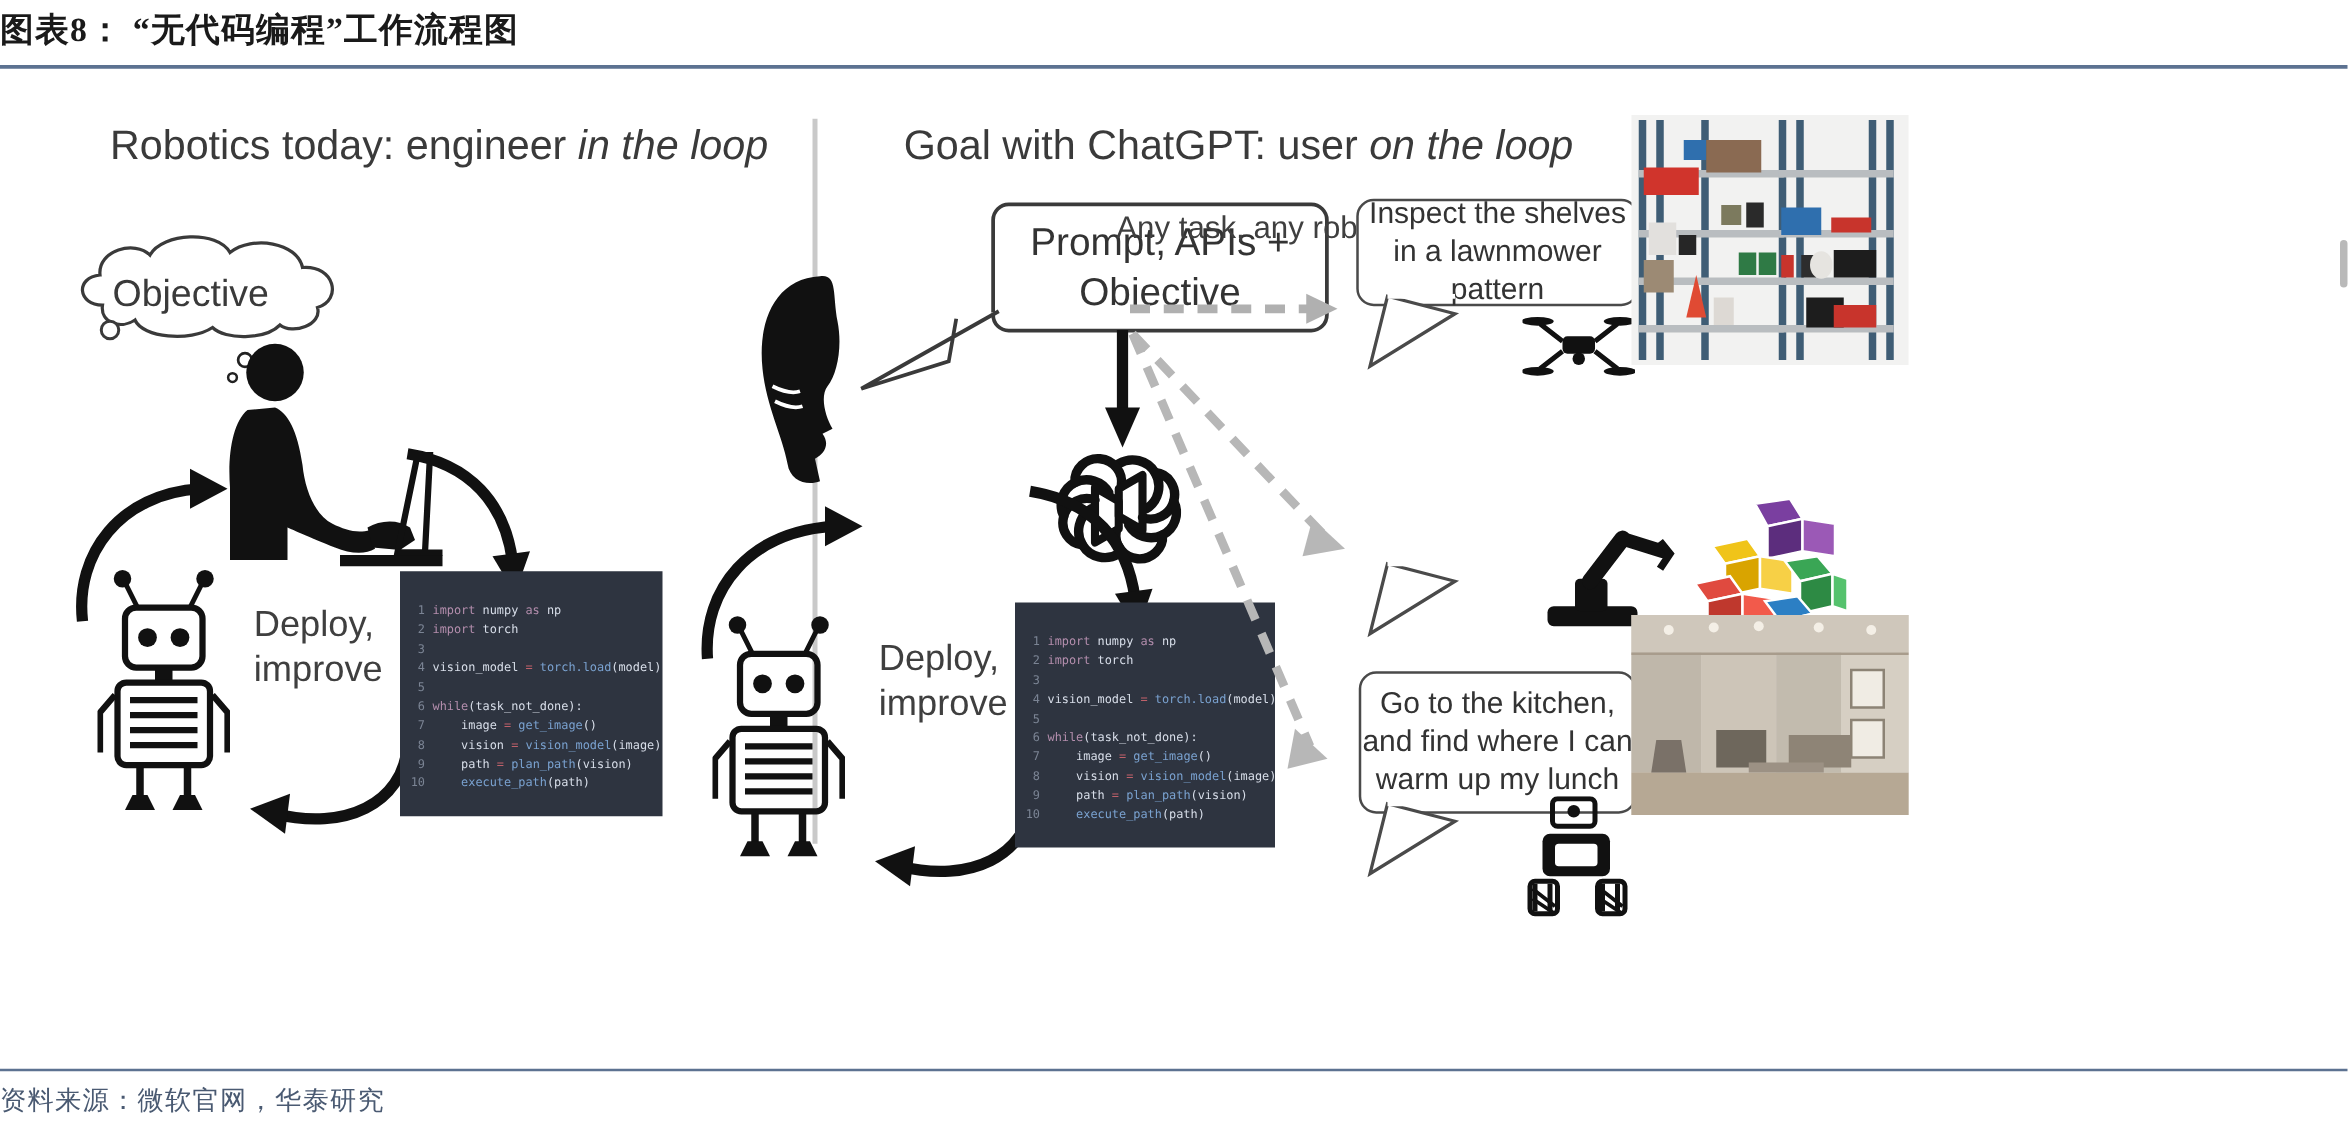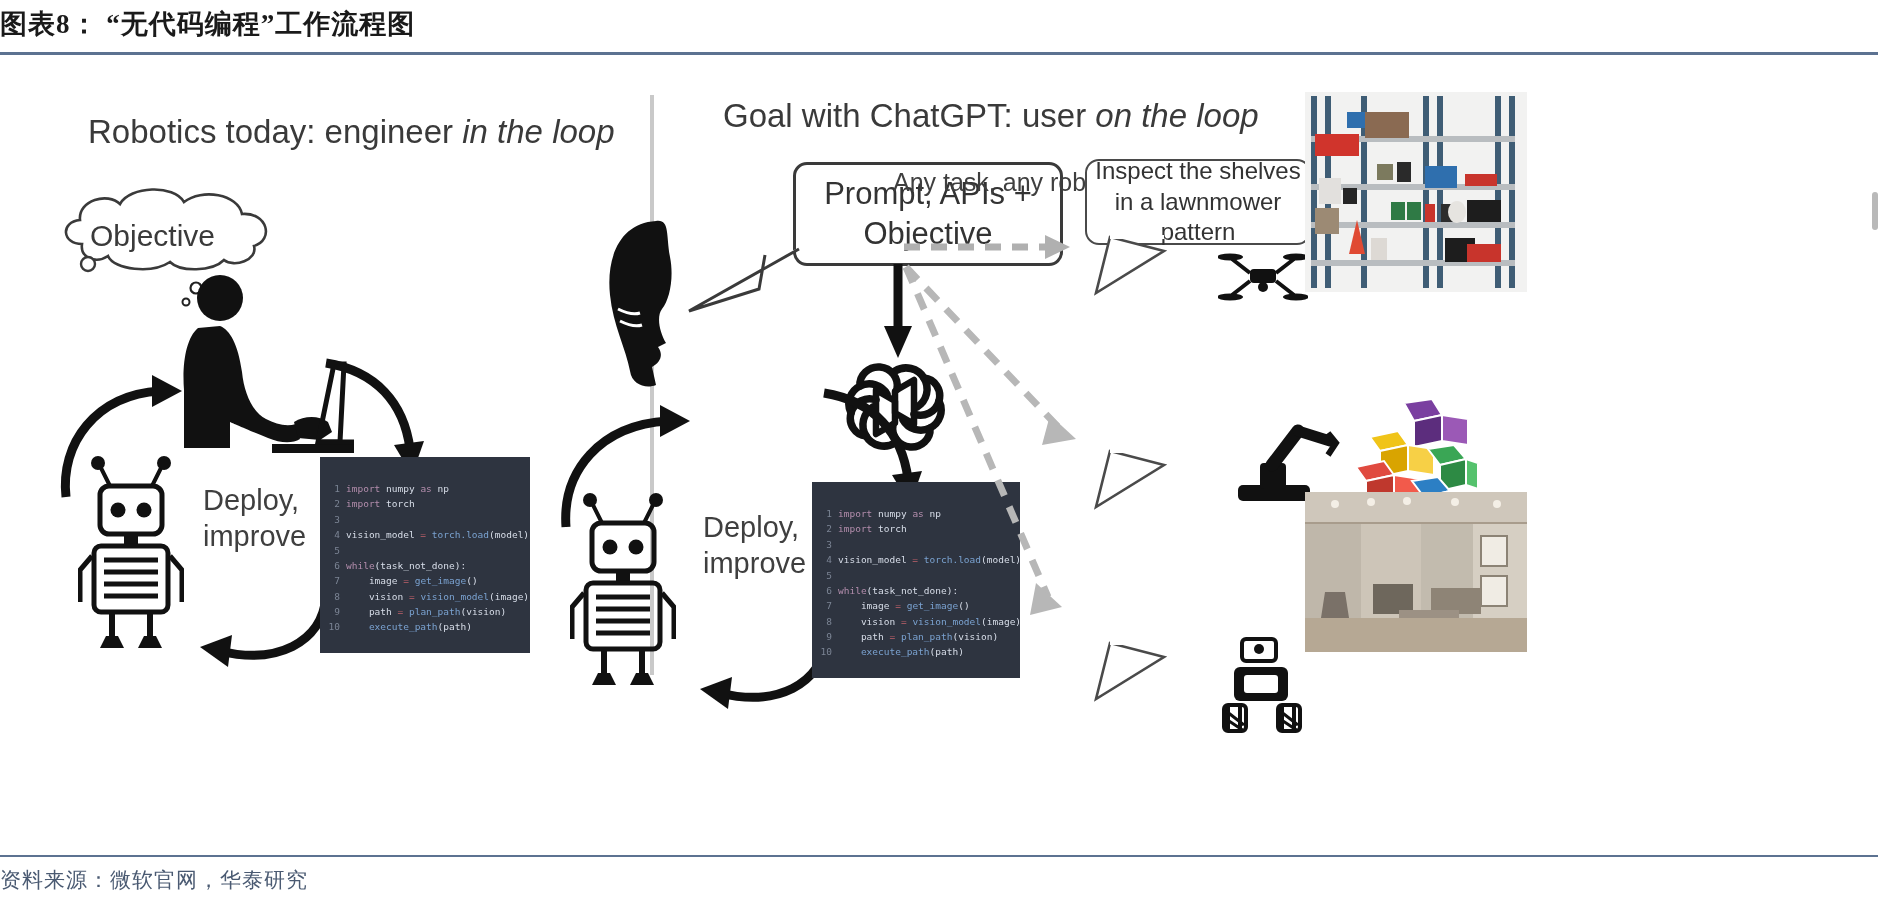--- a/index.html
+++ b/index.html
@@ -32,21 +32,21 @@
     position:absolute;left:0;top:57px;width:1878px;height:795px;background:#fff;
   }
   #panel-divider{
     position:absolute;left:650px;top:38px;width:4px;height:580px;background:#c9c9c9;
   }
   .panel-heading{
     position:absolute;
     font-size:33px;color:#3a3a3a;white-space:nowrap;font-weight:400;
   }
   .panel-heading em{font-style:italic;}
-  #left-heading{left:88px;top:40px;margin-top:16px;}
+  #left-heading{left:88px;top:40px;}
   #right-heading{left:723px;top:40px;}
 
   
   .lbl{position:absolute;font-size:29px;color:#3f3f3f;line-height:1.25;}
 
   
   #cloud{position:absolute;left:52px;top:125px;width:250px;height:95px;}
   #cloud-text{
     position:absolute;left:90px;top:162px;font-size:30px;color:#3a3a3a;
   }
@@ -270,20 +270,23 @@
   <svg class="tail" style="left:1090px;top:178px;width:110px;height:70px;" viewBox="0 0 110 70">
     <path d="M20,2 L6,58 L74,16 Z" fill="#fff" stroke="#4a4a4a" stroke-width="2.6"></path>
     <path d="M20,2 L74,2" stroke="#fff" stroke-width="4"></path>
   </svg>
 
   <svg class="tail" style="left:1090px;top:392px;width:110px;height:70px;" viewBox="0 0 110 70">
     <path d="M20,2 L6,58 L74,16 Z" fill="#fff" stroke="#4a4a4a" stroke-width="2.6"></path>
     <path d="M20,2 L74,2" stroke="#fff" stroke-width="4"></path>
   </svg>
 
+  <div class="callout thin" id="bubble-3">
+    <span>Go to the kitchen, and find where I can warm up my lunch</span>
+  </div>
   <svg class="tail" style="left:1090px;top:584px;width:110px;height:70px;" viewBox="0 0 110 70">
     <path d="M20,2 L6,58 L74,16 Z" fill="#fff" stroke="#4a4a4a" stroke-width="2.6"></path>
     <path d="M20,2 L74,2" stroke="#fff" stroke-width="4"></path>
   </svg>
 
   <svg style="position:absolute;left:1218px;top:190px;width:90px;height:58px;" viewBox="0 0 90 58">
     <rect x="32" y="22" width="26" height="14" rx="4" fill="#111"></rect>
     <path d="M32,26 L14,12 M58,26 L76,12 M32,34 L14,48 M58,34 L76,48" stroke="#111" stroke-width="4"></path>
     <ellipse cx="12" cy="10" rx="13" ry="3.5" fill="#111"></ellipse>
     <ellipse cx="78" cy="10" rx="13" ry="3.5" fill="#111"></ellipse>

